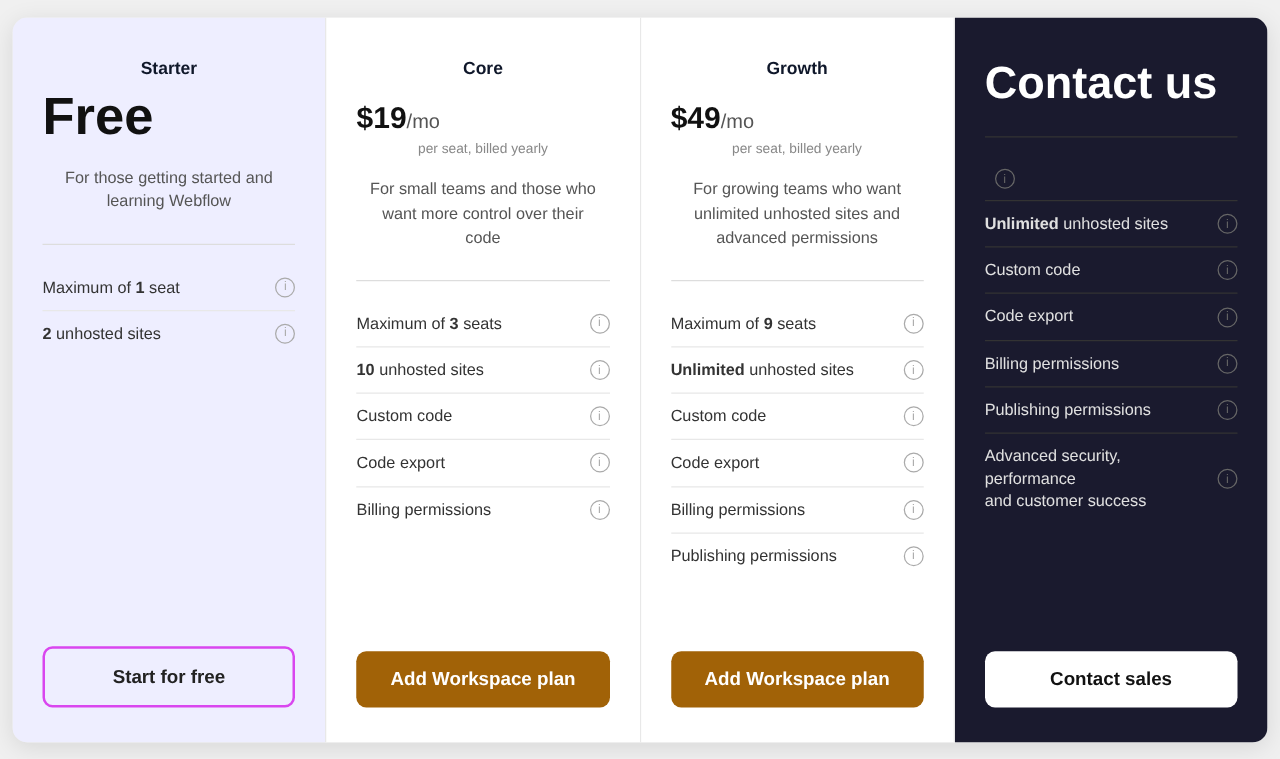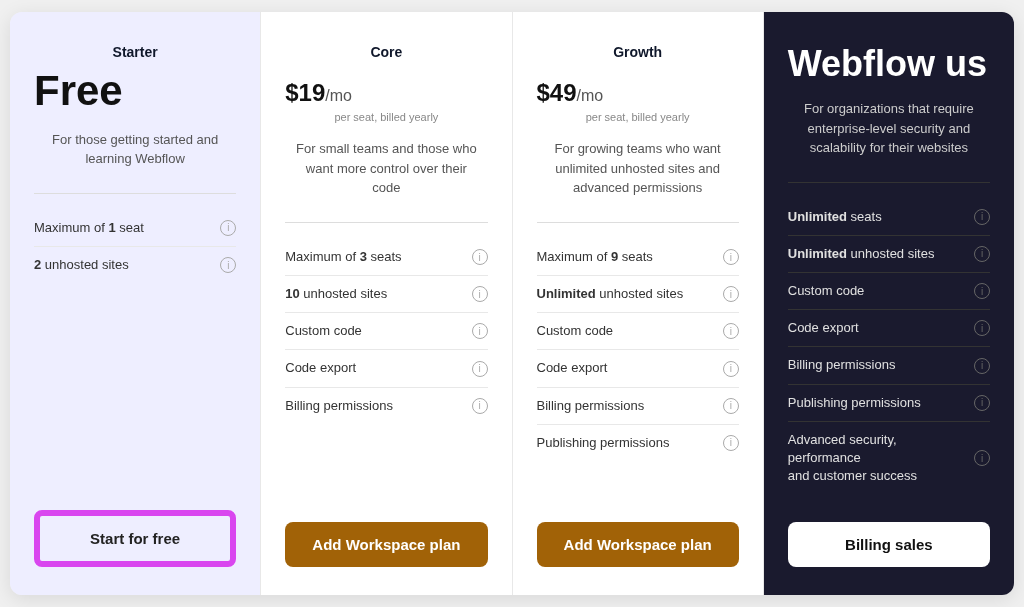--- a/index.html
+++ b/index.html
@@ -156,21 +156,21 @@
       padding: 14px;
       border-radius: 8px;
       font-size: 15px;
       font-weight: 600;
       cursor: pointer;
       border: none;
       text-align: center;
     }
     .cta-button.outline {
       background: transparent;
-      border: 6px solid #d946ef;
+      border: 2px solid #d946ef;
       color: #222;
     }
     .cta-button.filled {
       background: #a16207;
       color: #ffffff;
     }
     .cta-button.enterprise-cta {
       background: #ffffff;
       color: #111;
     }
@@ -267,26 +267,24 @@
         <span class="feature-text">Publishing permissions</span>
         <div class="info-icon">i</div>
       </div>
     </div>
     <div class="cta-area">
       <button class="cta-button filled">Add Workspace plan</button>
     </div>
   </div>
 
   <div class="plan-card enterprise">
-    <div class="plan-price-main enterprise-price">Webflow us</div>
-    <p class="plan-description enterprise-desc">For organizations that require enterprise-level security and scalability for their websites</p>
+    <div class="plan-price-main enterprise-price">Contact us</div>
     <hr class="features-divider enterprise-divider">
     <div class="features-section">
       <div class="feature-item enterprise-feature">
-        <span class="feature-text enterprise-text"><strong>Unlimited</strong> seats</span>
         <div class="info-icon enterprise-icon">i</div>
       </div>
       <div class="feature-item enterprise-feature">
         <span class="feature-text enterprise-text"><strong>Unlimited</strong> unhosted sites</span>
         <div class="info-icon enterprise-icon">i</div>
       </div>
       <div class="feature-item enterprise-feature">
         <span class="feature-text enterprise-text">Custom code</span>
         <div class="info-icon enterprise-icon">i</div>
       </div>
@@ -301,16 +299,16 @@
       <div class="feature-item enterprise-feature">
         <span class="feature-text enterprise-text">Publishing permissions</span>
         <div class="info-icon enterprise-icon">i</div>
       </div>
       <div class="feature-item enterprise-feature" style="border-bottom:none;">
         <span class="feature-text enterprise-text">Advanced security, performance<br>and customer success</span>
         <div class="info-icon enterprise-icon">i</div>
       </div>
     </div>
     <div class="cta-area">
-      <button class="cta-button enterprise-cta">Billing sales</button>
+      <button class="cta-button enterprise-cta">Contact sales</button>
     </div>
   </div>
 </div>
 
 </body></html>

